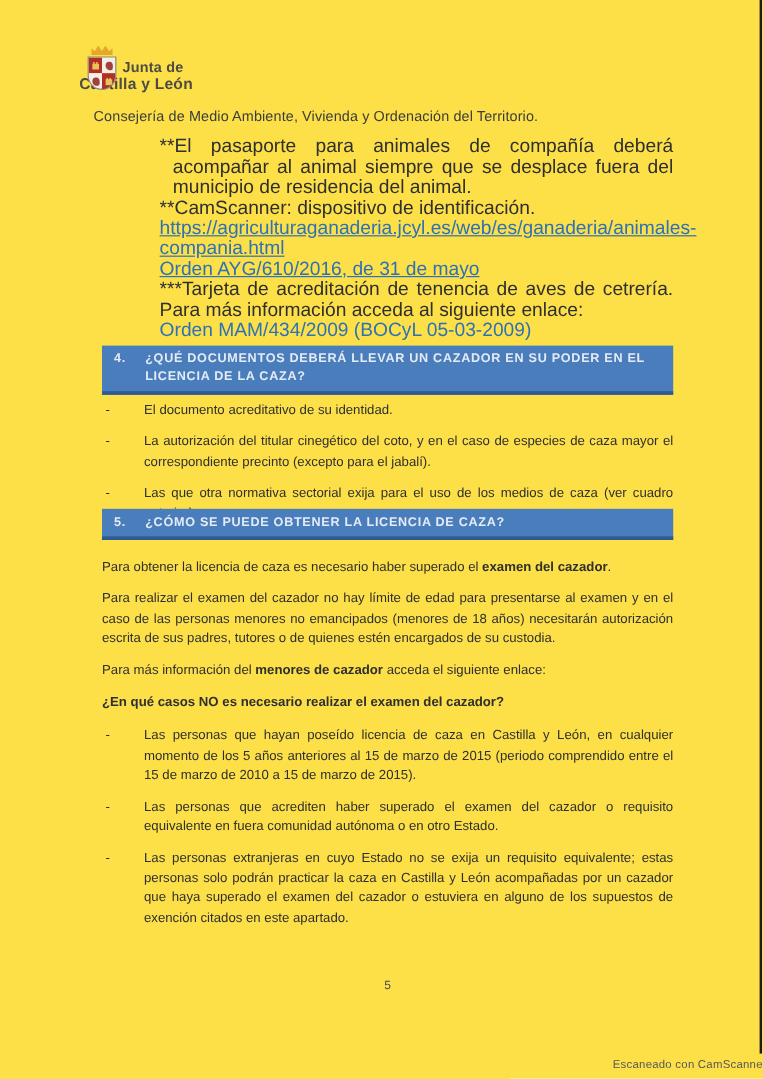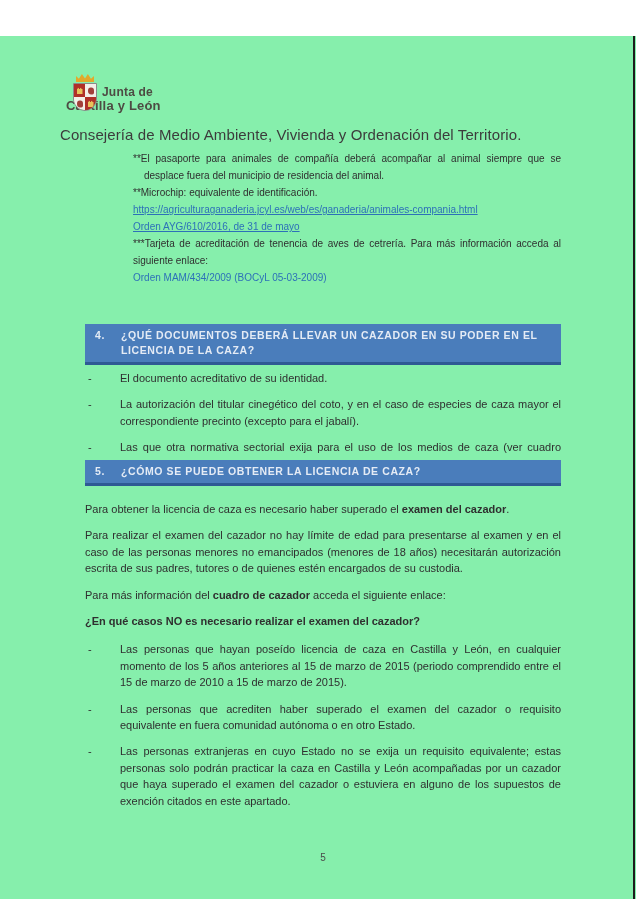--- a/index.html
+++ b/index.html
@@ -8,22 +8,21 @@
     font-family: "Liberation Sans", sans-serif;
     color: #2f2f2f;
     width: 636px;
     height: 899px;
     position: relative;
     overflow: hidden;
   }
   .page {
     position: absolute;
     inset: 0;
-    background: #86efac;
-    margin-top: 36px;
+    background: #fde047;
   }
   .scan-edge {
     position: absolute;
     left: 633px;
     top: 0;
     width: 2px;
     height: 878px;
     background: #1c1c1c;
   }
 
@@ -51,28 +50,28 @@
     content: "";
     position: absolute; left: 50%; top: 50%;
     width: 6px; height: 7px; transform: translate(-50%, -50%);
   }
   .q-red::after { background: #e8c25a; clip-path: polygon(0 100%, 0 30%, 20% 30%, 20% 10%, 40% 10%, 40% 30%, 60% 30%, 60% 10%, 80% 10%, 80% 30%, 100% 30%, 100% 100%); }
   .q-white::after { background: #a2403a; border-radius: 50% 50% 30% 60%; }
   .logo-text { padding-left: 40px; padding-top: 14px; color: #4d4b43; line-height: 1.1; }
   .logo-text .l1 { font-size: 12px; font-weight: bold; letter-spacing: 0.2px; }
   .logo-text .l2 { font-size: 13px; font-weight: bold; margin-left: -36px; letter-spacing: 0.2px; }
   .department {
-    position: absolute; left: 60px; top: 90px;
-    font-size: 15px; color: #3c3c3c; letter-spacing: 0.1px;
+    position: absolute; left: 78px; top: 90px;
+    font-size: 12px; color: #3c3c3c; letter-spacing: 0.1px;
   }
 
   
   .notes {
     position: absolute; left: 133px; top: 114px; width: 428px;
-    font-size: 10px; line-height: 17px; text-align: justify;
+    font-size: 16px; line-height: 17px; text-align: justify;
   }
   .note-hang { padding-left: 11px; text-indent: -11px; }
   .doc-link { color: #2d71b8; text-decoration: underline; display: block; }
   .doc-link.break { word-break: break-all; }
   .blue-text { color: #2d71b8; }
 
   
   .band {
     position: absolute; left: 85px; width: 476px;
     background: #4a7dbb;
@@ -142,21 +141,21 @@
     </div>
     <div class="logo-text">
       <div class="l1">Junta de</div>
       <div class="l2">Castilla y León</div>
     </div>
   </div>
   <div class="department">Consejería de Medio Ambiente, Vivienda y Ordenación del Territorio.</div>
 
   <div class="notes">
     <div class="note-hang">**El pasaporte para animales de compañía deberá acompañar al animal siempre que se desplace fuera del municipio de residencia del animal.</div>
-    <div>**Microchip: equivalente de identificación.</div>
+    <div>**CamScanner: dispositivo de identificación.</div>
     <a class="doc-link" href="#">https://agriculturaganaderia.jcyl.es/web/es/ganaderia/animales-compania.html</a>
     <a class="doc-link" href="#">Orden AYG/610/2016, de 31 de mayo</a>
     <div>***Tarjeta de acreditación de tenencia de aves de cetrería. Para más información acceda al siguiente enlace:</div>
     <div class="blue-text">Orden MAM/434/2009 (BOCyL 05-03-2009)</div>
   </div>
 
   <div class="band band-4">
     <span class="num">4.</span>
     <span class="ttl">¿QUÉ DOCUMENTOS DEBERÁ LLEVAR UN CAZADOR EN SU PODER EN EL LICENCIA DE LA CAZA?</span>
   </div>
@@ -179,21 +178,21 @@
   <div class="band band-5">
     <span class="num">5.</span>
     <span class="ttl">¿CÓMO SE PUEDE OBTENER LA LICENCIA DE CAZA?</span>
   </div>
 
   <div class="body5">
     <p><span>Para obtener la licencia de caza es necesario haber superado el </span><strong>examen del cazador</strong><span>.</span></p>
 
     <p>Para realizar el examen del cazador no hay límite de edad para presentarse al examen y en el caso de las personas menores no emancipados (menores de 18 años) necesitarán autorización escrita de sus padres, tutores o de quienes estén encargados de su custodia.</p>
 
-    <p><span>Para más información del </span><strong>cuadro de cazador</strong><span> acceda el siguiente enlace:</span></p>
+    <p><span>Para más información del </span><strong>menores de cazador</strong><span> acceda el siguiente enlace:</span></p>
 
 
     <p class="question">¿En qué casos NO es necesario realizar el examen del cazador?</p>
 
     <ul class="bullets">
       <li>
         <span class="dash">-</span>
         <span class="btxt">Las personas que hayan poseído licencia de caza en Castilla y León, en cualquier momento de los 5 años anteriores al 15 de marzo de 2015 (periodo comprendido entre el 15 de marzo de 2010 a 15 de marzo de 2015).</span>
       </li>
       <li>

